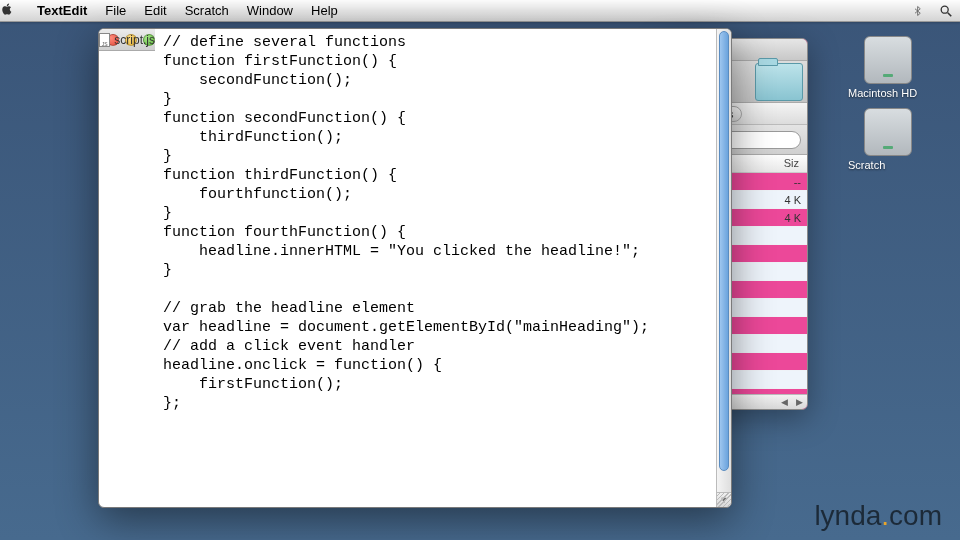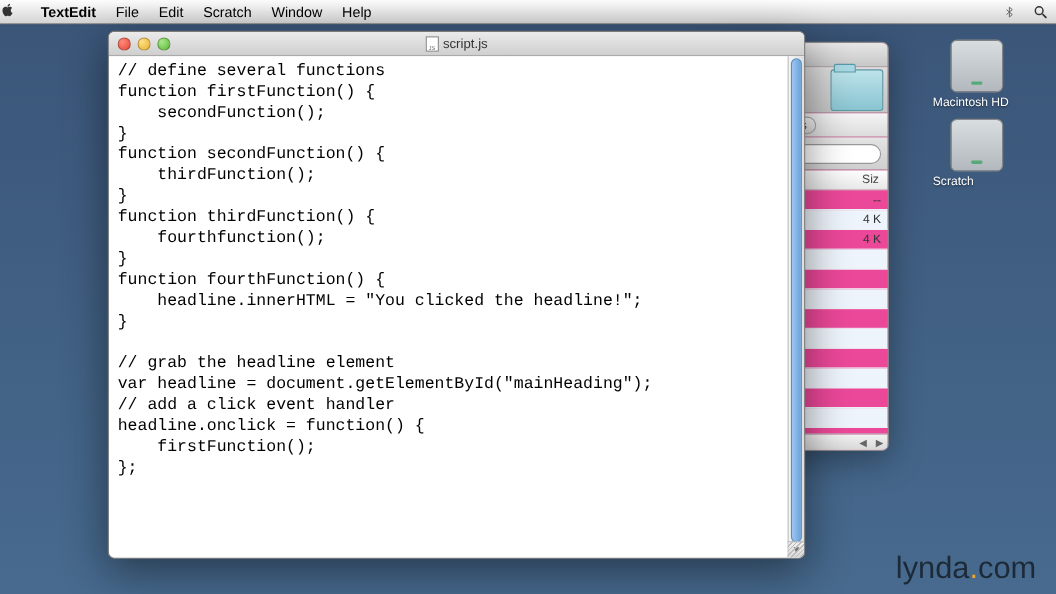--- a/index.html
+++ b/index.html
@@ -148,21 +148,21 @@
     
     .textedit-window {
       position: absolute;
       top: 28px; left: 98px;
       width: 634px; height: 480px;
       background: #fff;
       border: 1px solid #7a7a7a;
       border-radius: 6px;
       box-shadow: 0 12px 40px rgba(0,0,0,0.45);
       overflow: hidden;
-      display:flex; flex-direction:column;
+      display:flex; flex-direction:row;
     }
     .te-titlebar {
       height: 22px;
       background: linear-gradient(to bottom, #ebebeb, #cfcfcf);
       border-bottom: 1px solid #aaa;
       display: flex; align-items: center;
       position: relative;
     }
     .traffic-lights { display:flex; gap:6px; padding-left:8px; }
     .tl { width:12px; height:12px; border-radius:50%; border:1px solid rgba(0,0,0,0.25); }

